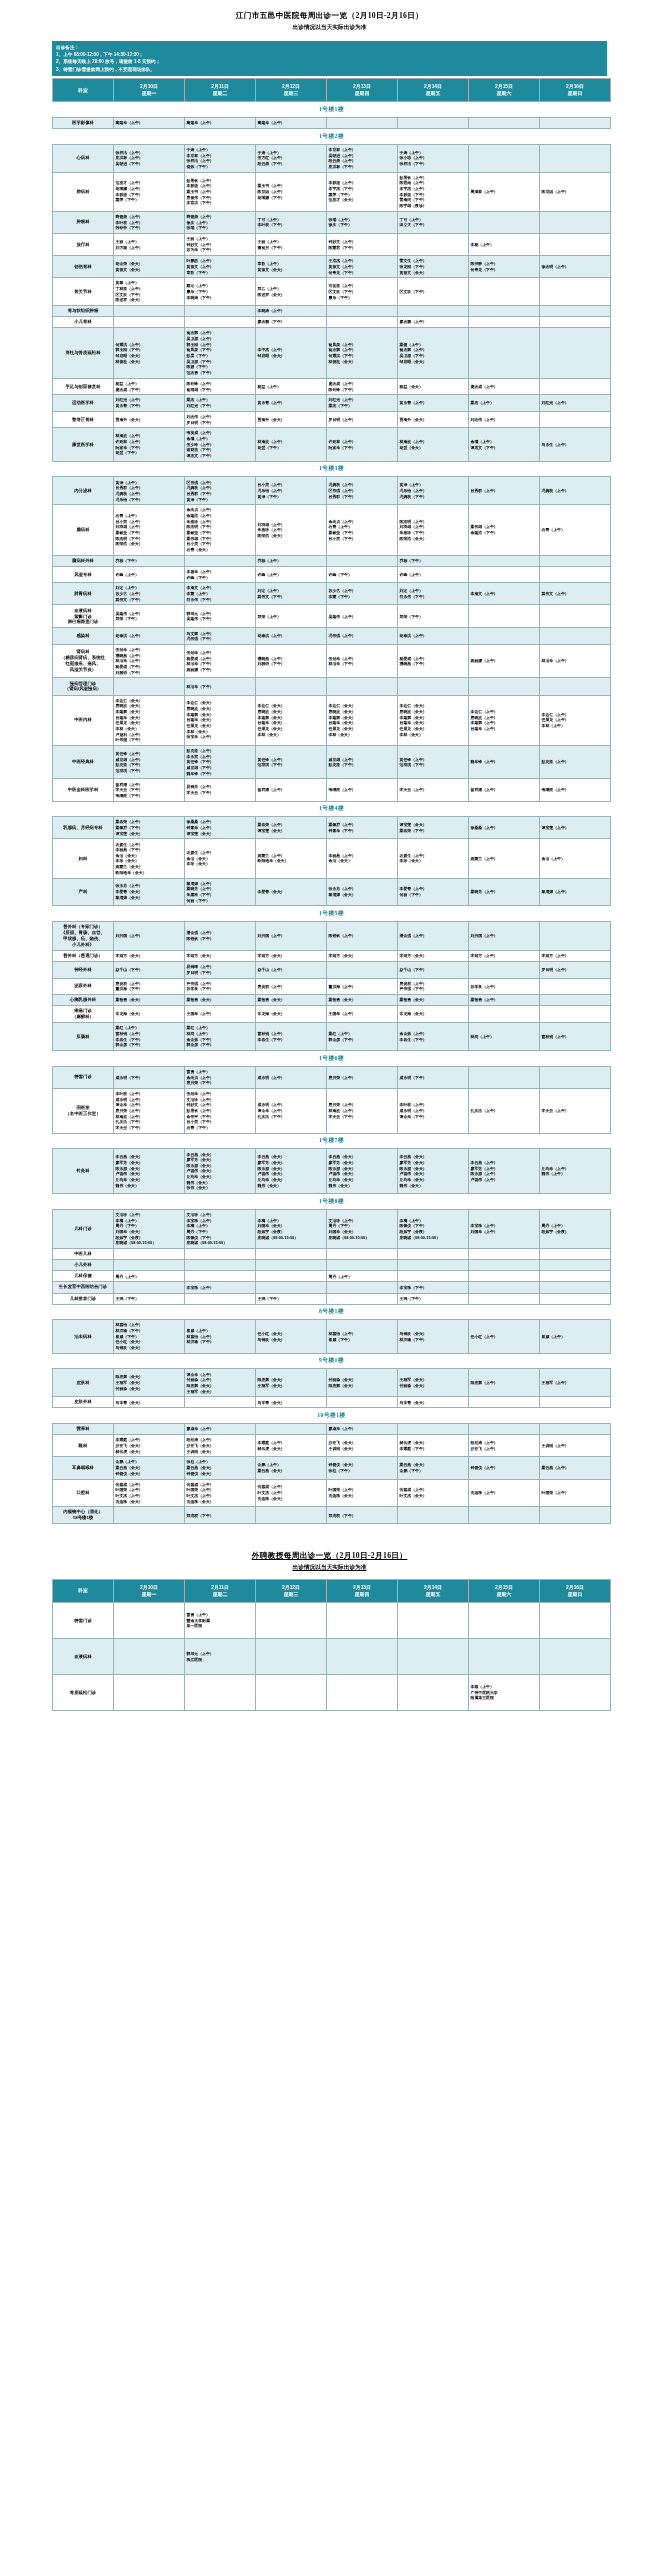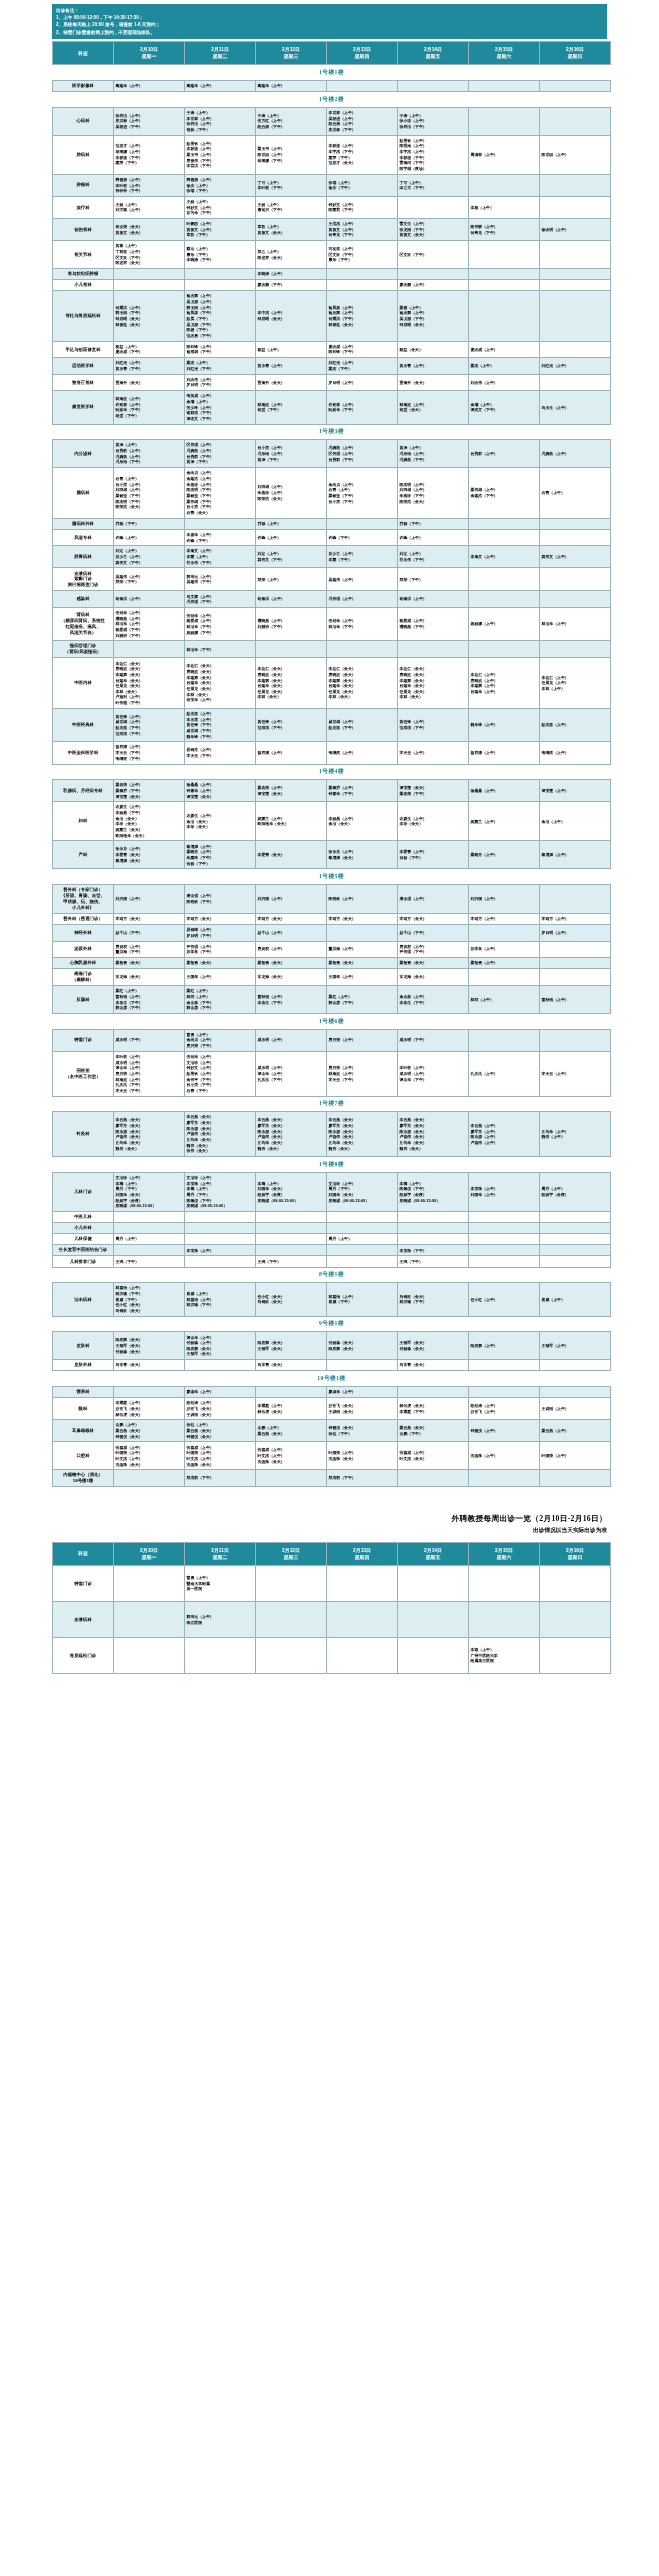--- a/index.html
+++ b/index.html
@@ -78,28 +78,32 @@
     line-height:1.45;
     text-align:left;
     font-family:"Liberation Sans", sans-serif;
     font-weight:bold;
     white-space:pre-line;
     padding-left:2.6px;
   }
   tr.alt td { background:#ddeef2; }
   tr.norm td { background:#ffffff; }
 
-  .title-block2 { text-align:right; padding:13.4px 0 5.2px 0; }
+  .title-block2 { text-align:center; padding:13.4px 0 5.2px 0;text-decoration:underline; }
   .spacer { height:13.4px; }
 </style>
 </head>
 <body>
 
 <div class="page">
 
+  <div class="title-block">
+    <div class="title-main">江门市五邑中医院每周出诊一览（2月10日-2月16日）</div>
+    <div class="title-sub">出诊情况以当天实际出诊为准</div>
+  </div>
 
   <div class="notes">
     <div>出诊备注：</div>
     <div>1、上午 08:00-12:00，下午 14:30-17:30；</div>
     <div>2、系统每天晚上 20:00 放号，请提前 1-8 天预约；</div>
     <div>3、特需门诊需提前网上预约，不受理现场排队。</div>
   </div>
 
   <table class="sched">
     <colgroup>

